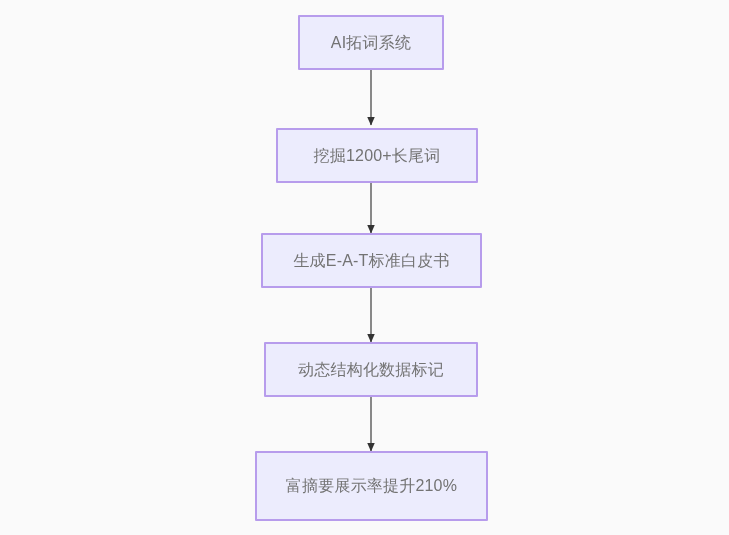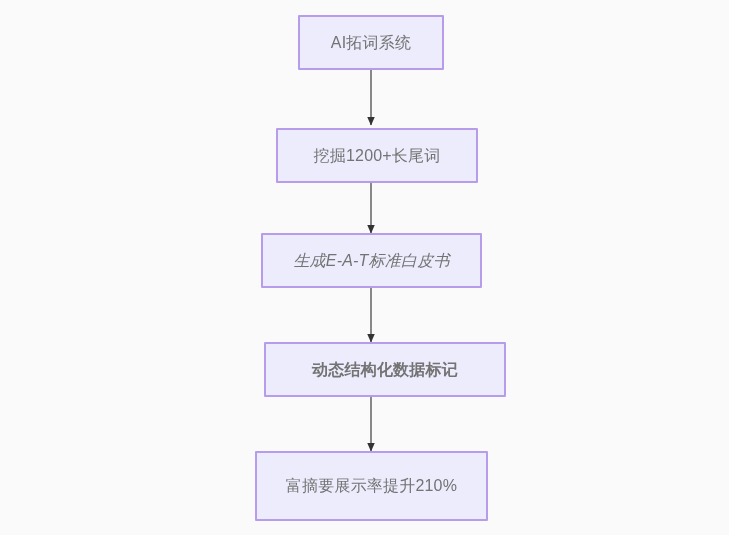--- a/index.html
+++ b/index.html
@@ -37,22 +37,22 @@
     font-size: 16px;
     line-height: 1;
     color: #737373;
     letter-spacing: 0.2px;
     white-space: nowrap;
     text-align: center;
   }
 
   .node-1 { left: 298px; top: 15px;  width: 146px; height: 55px; }
   .node-2 { left: 276px; top: 128px; width: 202px; height: 55px; }
-  .node-3 { left: 261px; top: 233px; width: 221px; height: 55px; font-style: italic; }
-  .node-4 { left: 264px; top: 342px; width: 242px; height: 55px; font-weight: bold; }
+  .node-3 { left: 261px; top: 233px; width: 221px; height: 55px; }
+  .node-4 { left: 264px; top: 342px; width: 214px; height: 55px; }
   .node-5 { left: 255px; top: 451px; width: 233px; height: 70px; }
 
   
   .edge {
     position: absolute;
     left: 0;
     top: 0;
     width: 729px;
     height: 535px;
     z-index: 1;

